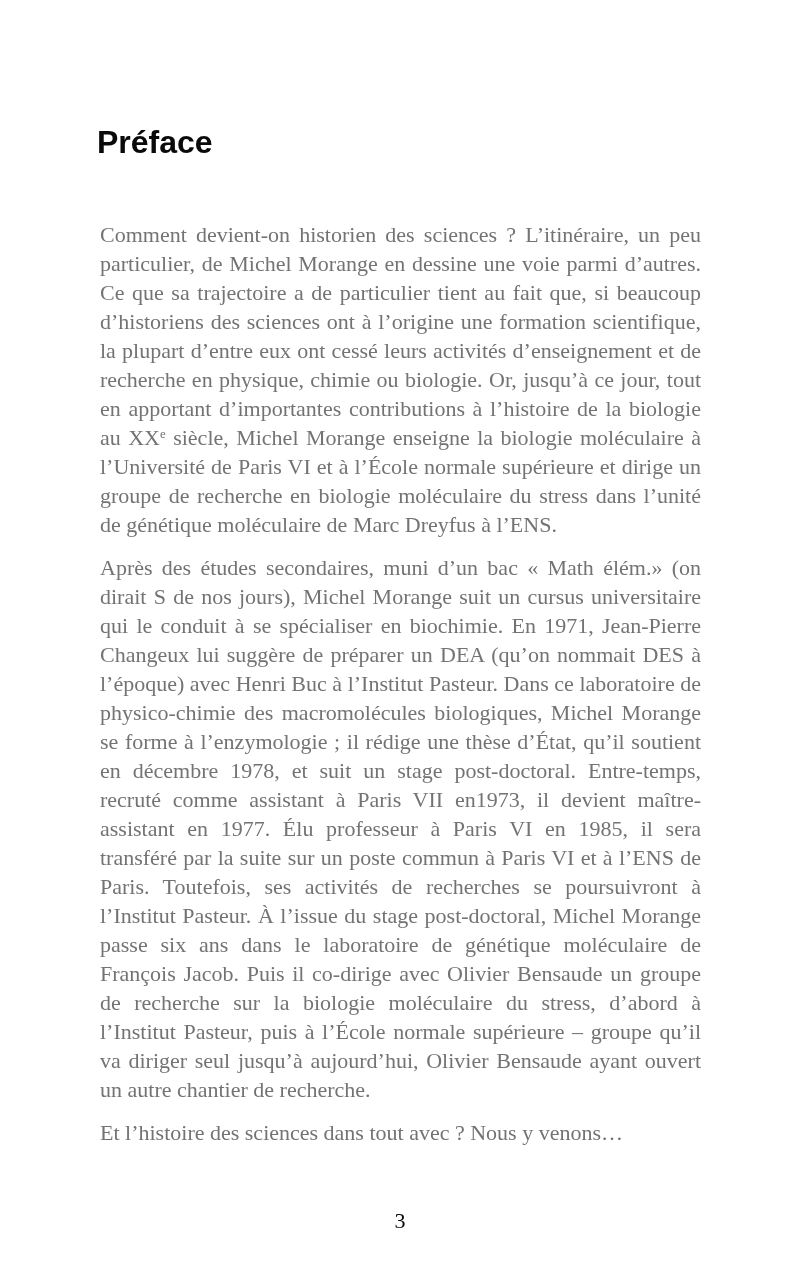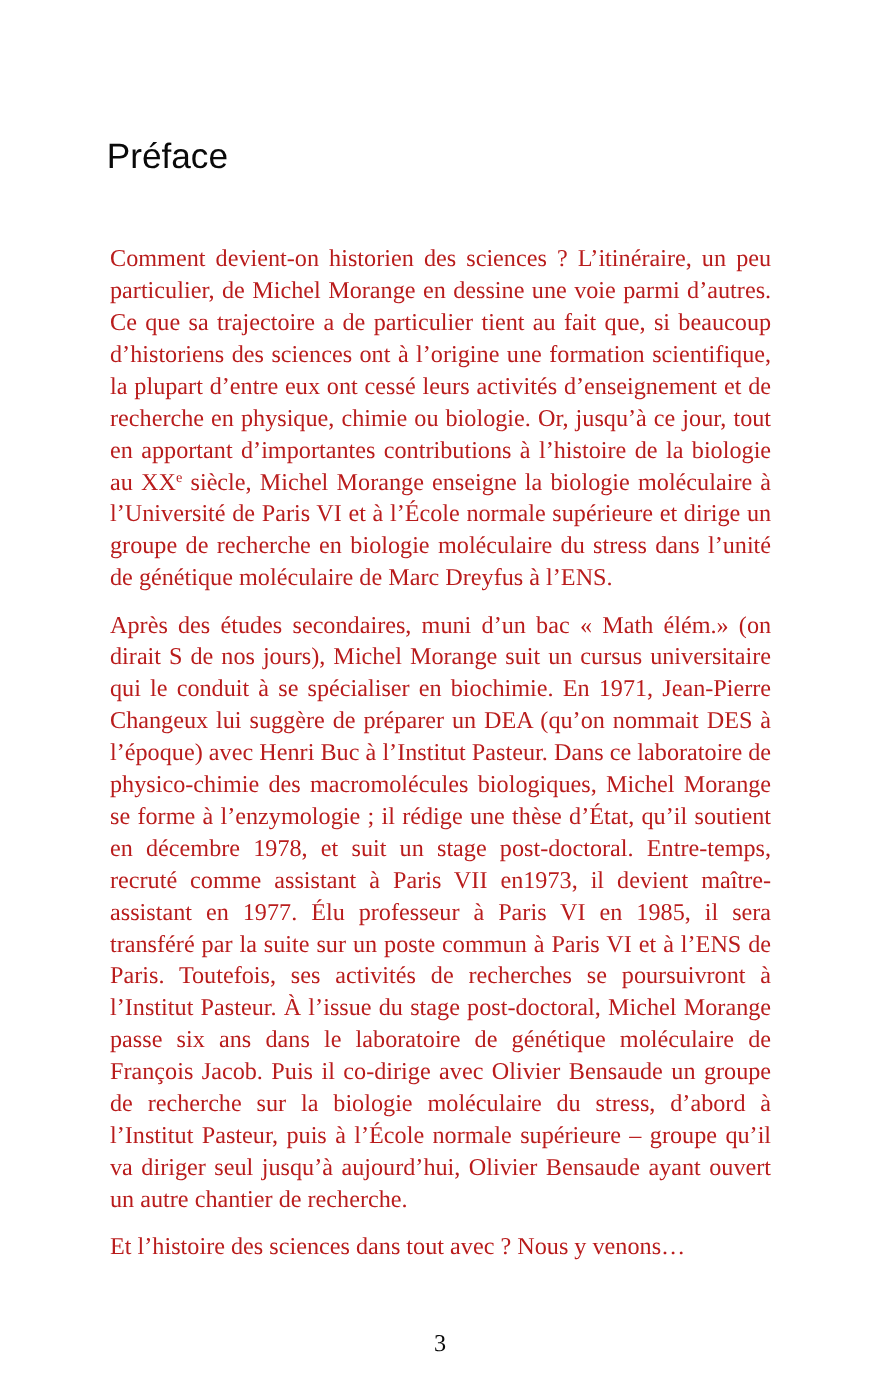--- a/index.html
+++ b/index.html
@@ -20,39 +20,39 @@
     height: 1267px;
     background: #ffffff;
     overflow: hidden;
   }
   .title {
     position: absolute;
     left: 97px;
     top: 122px;
     margin: 0;
     font-family: "Liberation Sans", "DejaVu Sans", sans-serif;
-    font-weight: 400;
+    font-weight: 700;
     font-size: 32px;
     line-height: 40px;
     letter-spacing: 0px;
     color: #0a0a0a;
   }
   .body-text {
     position: absolute;
     left: 100px;
     top: 220px;
     width: 601px;
   }
   .para {
     margin: 0 0 14px 0;
     font-family: "Liberation Serif", "DejaVu Serif", serif;
     font-size: 22px;
     line-height: 29px;
     text-align: justify;
-    color: #b91c1c;
+    color: #737373;
   }
   .para:last-child {
     margin-bottom: 0;
   }
   .para sup {
     font-size: 13px;
     line-height: 0;
     vertical-align: 7px;
   }
   .page-number {

